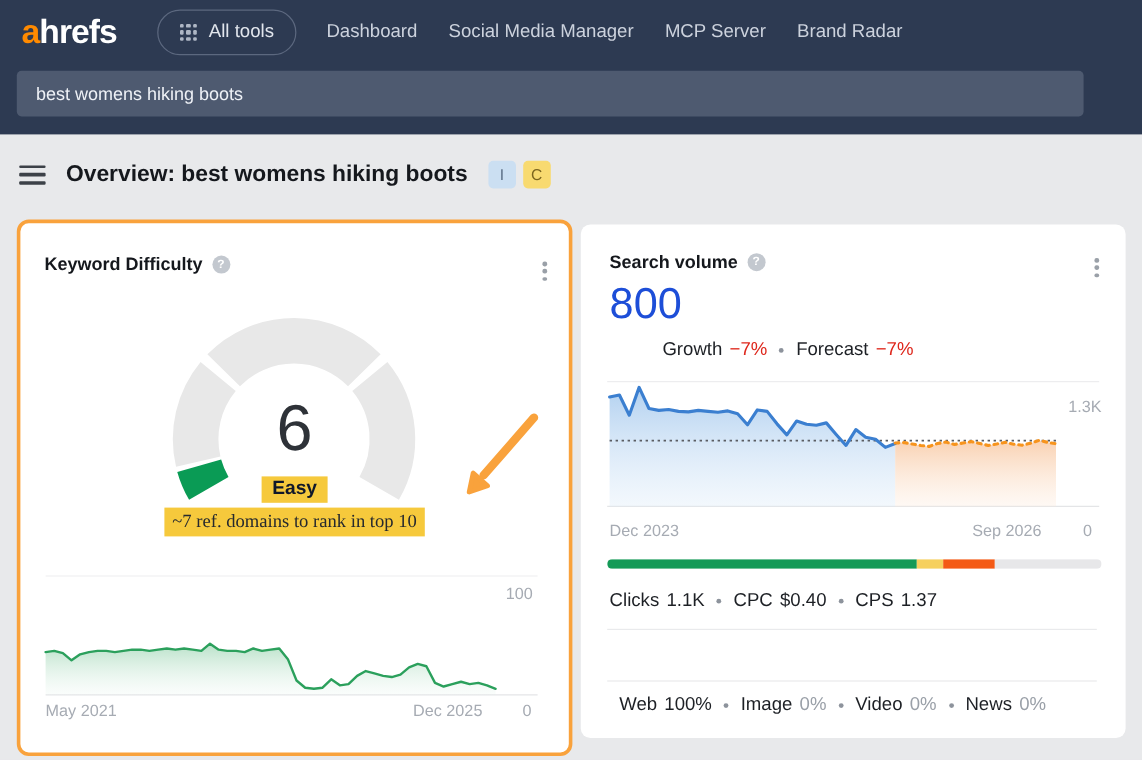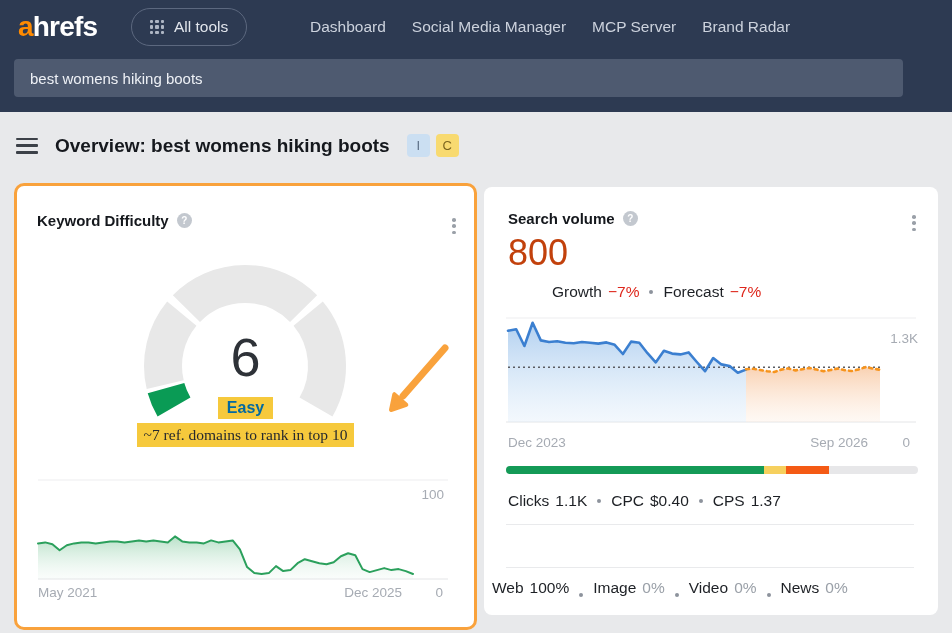--- a/index.html
+++ b/index.html
@@ -10,21 +10,21 @@
   
   .nav{position:absolute;left:0;top:0;width:952px;height:112px;background:#2d3a52;}
   .logo{position:absolute;left:18px;top:11px;font-size:28px;font-weight:700;color:#ffffff;
         letter-spacing:-0.8px;cursor:pointer;}
   .logo .logo-a{color:#ff8a00;}
   .pill{position:absolute;left:131px;top:8px;height:38px;padding:0 18px;border:1px solid #5c687f;
         border-radius:19px;background:transparent;color:#e2e6ed;font-size:15.5px;
         display:flex;align-items:center;gap:10px;box-sizing:border-box;cursor:pointer;}
   .grid-icon{width:14px;height:14px;display:grid;grid-template-columns:repeat(3,1fr);gap:2px;}
   .grid-icon i{width:3.2px;height:3.2px;border-radius:1px;background:#aeb6c4;}
-  .links{position:absolute;left:272px;top:0;height:54px;display:flex;align-items:center;gap:26px;margin-left:38px;}
+  .links{position:absolute;left:272px;top:0;height:54px;display:flex;align-items:center;gap:26px;}
   .links span{font-size:15.5px;color:#ccd2dd;cursor:pointer;white-space:nowrap;}
   .search{position:absolute;left:14px;top:59px;width:889px;height:38px;background:#4e5a70;
           border-radius:4px;color:#eef1f6;font-size:15px;display:flex;align-items:center;
           padding:11px 16px;box-sizing:border-box;cursor:text;}
 
   
   .page-head{position:absolute;left:16px;top:134px;display:flex;align-items:center;gap:17px;}
   .burger{width:22px;height:16px;display:flex;flex-direction:column;justify-content:space-between;cursor:pointer;}
   .burger i{display:block;height:2.6px;background:#3c4148;border-radius:1px;}
   .page-head h1{margin:0;font-size:19px;font-weight:700;color:#15181d;white-space:nowrap;}
@@ -44,29 +44,29 @@
   .help{width:15px;height:15px;border-radius:50%;background:#c3c8cf;color:#fff;font-size:10px;
         font-weight:700;display:flex;align-items:center;justify-content:center;cursor:pointer;}
   .kebab{position:absolute;display:flex;flex-direction:column;gap:2.8px;padding:4px;cursor:pointer;}
   .kebab i{width:3.6px;height:3.6px;border-radius:50%;background:#9aa0a8;}
 
   
   .kd-num{position:absolute;left:0;right:0;top:144px;text-align:center;font-size:54px;
           line-height:1;color:#2e3238;}
   .kd-center{position:absolute;left:0;right:0;text-align:center;}
   .kd-label-wrap{top:211px;}
-  .kd-label{display:inline-block;background:#f6c93c;color:#0369a1;font-size:16px;font-weight:700;
+  .kd-label{display:inline-block;background:#f6c93c;color:#0f172a;font-size:16px;font-weight:700;
             padding:2px 9px;}
   .kd-note-wrap{top:237px;font-family:Liberation Serif, serif;}
   .kd-note{display:inline-block;background:#f6c93c;color:#26292e;font-size:15.5px;padding:3px 7px;}
   .axis-label{position:absolute;font-size:13.5px;color:#a6abb3;white-space:nowrap;}
   svg.chart{position:absolute;display:block;}
 
   
-  .sv-num{position:absolute;left:24px;top:48px;font-size:36px;font-weight:500;color:#c2410c;line-height:1;}
+  .sv-num{position:absolute;left:24px;top:48px;font-size:36px;font-weight:500;color:#1d4ed8;line-height:1;}
   .mrow{position:absolute;display:flex;align-items:center;gap:10px;font-size:15.5px;color:#1d2025;white-space:nowrap;}
   .grp{display:flex;gap:6px;align-items:baseline;}
   .sep{width:4px;height:4px;border-radius:50%;background:#8d939c;flex:0 0 auto;}
   .red{color:#de271c;}
   .muted{color:#9aa0a8;}
   .divider{position:absolute;left:22px;width:408px;height:1px;background:#e9eaec;}
   .intent-bar{position:absolute;left:22px;top:279px;width:412px;height:8px;border-radius:4px;
               overflow:hidden;display:flex;}
   .intent-bar div{height:100%;}
 </style>
@@ -236,21 +236,21 @@
         <span>CPS</span>
         <span>1.37</span>
       </span>
     </div>
 
     <div class="divider" style="top:337px;"></div>
 
 
     <div class="divider" style="top:380px;"></div>
 
-    <div class="mrow" style="left:8px;top:392px;align-items:flex-end;">
+    <div class="mrow" style="left:32px;top:392px;">
       <span class="grp">
         <span>Web</span>
         <span>100%</span>
       </span>
       <span class="sep"></span>
       <span class="grp">
         <span>Image</span>
         <span class="muted">0%</span>
       </span>
       <span class="sep"></span>

